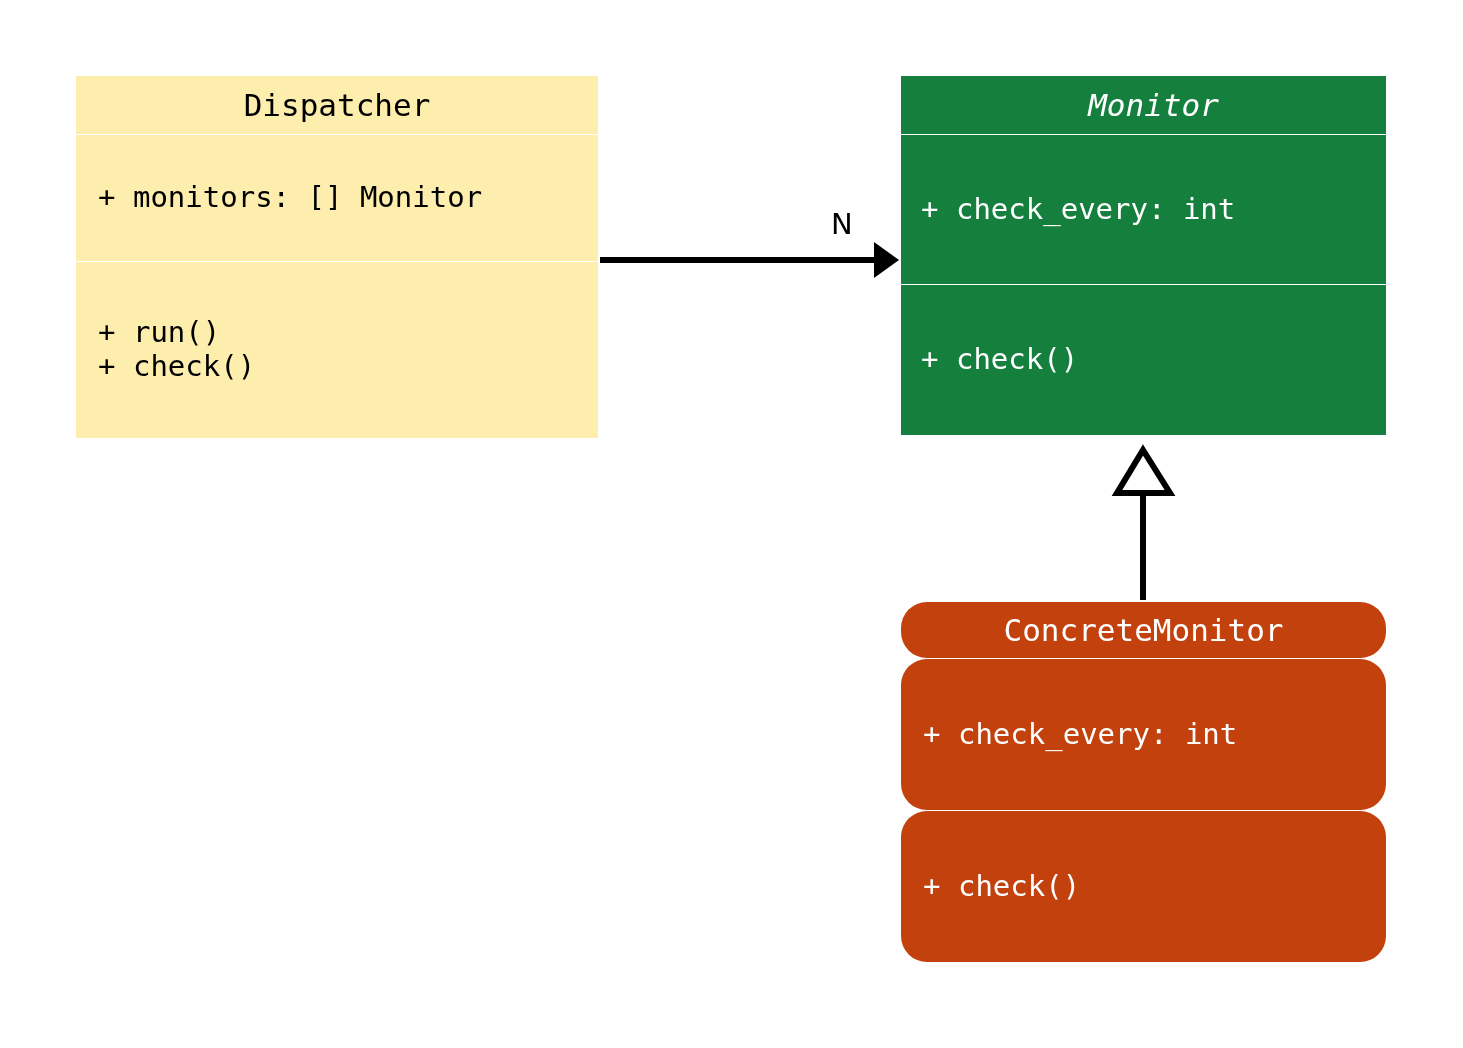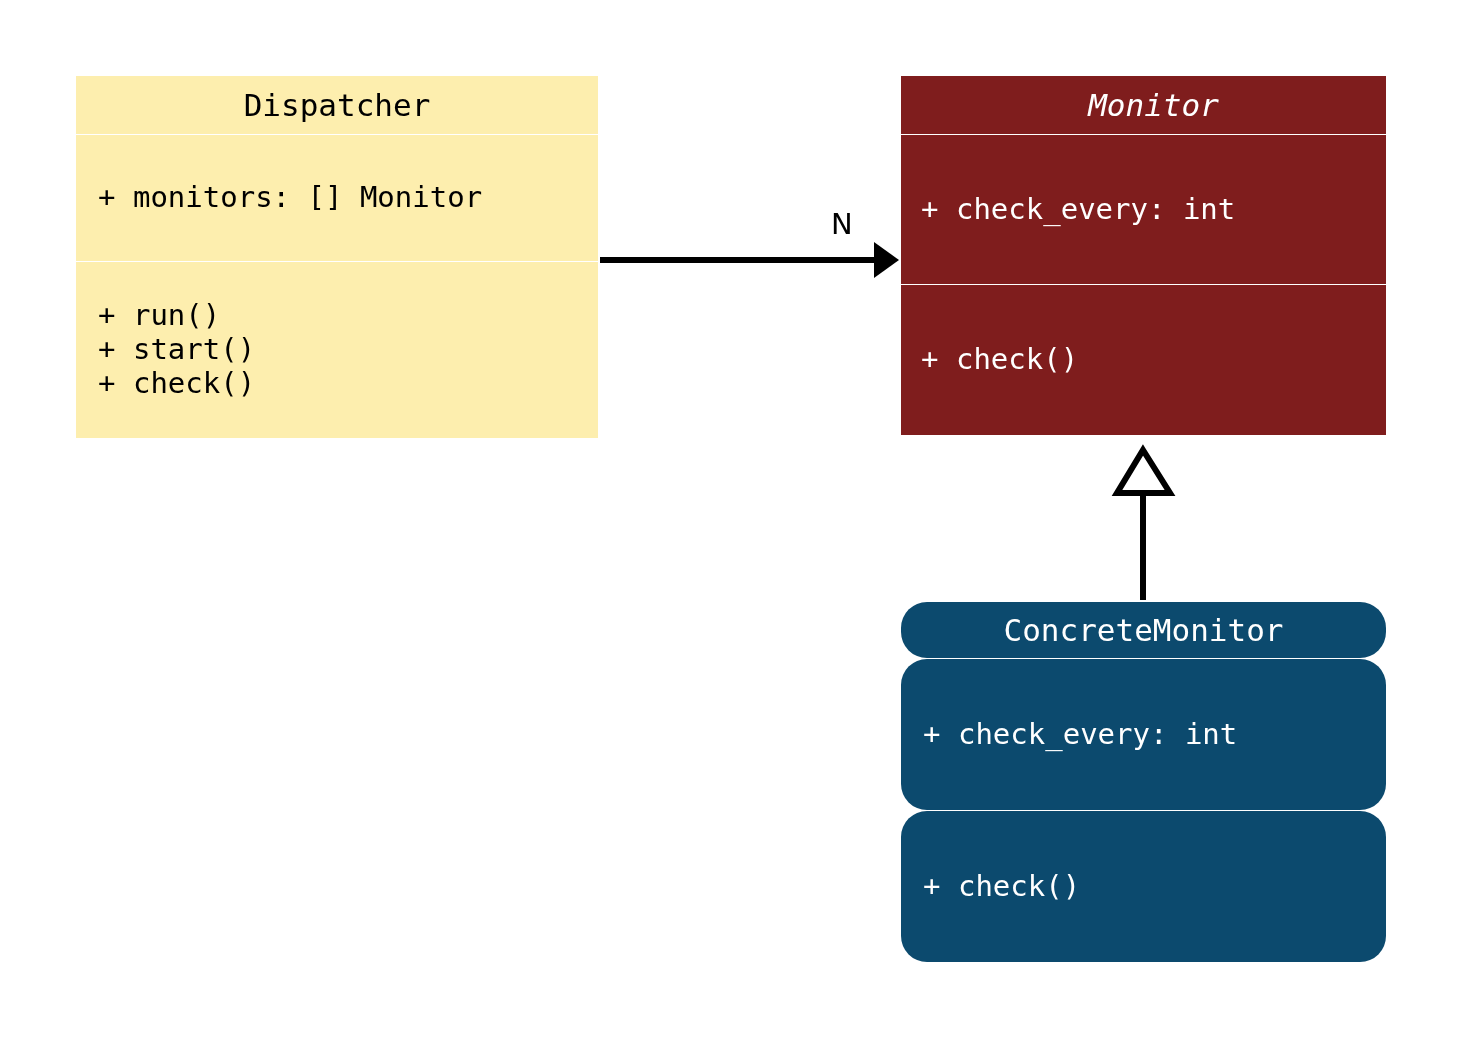--- a/index.html
+++ b/index.html
@@ -52,25 +52,25 @@
     font-size: 29px;
     line-height: 1.17;
     white-space: pre;
   }
 
   
   .theme-yellow .compartment { background: #fdeeae; }
   .theme-yellow .class-title,
   .theme-yellow .member      { color: #000000; }
 
-  .theme-blue .compartment   { background: #7f1d1d; padding-left: 20px; }
+  .theme-blue .compartment   { background: #15803d; padding-left: 20px; }
   .theme-blue .class-title,
   .theme-blue .member        { color: #ffffff; }
 
-  .theme-lightblue .compartment { background: #0c4a6e; border-radius: 26px; }
+  .theme-lightblue .compartment { background: #c2410c; border-radius: 26px; }
   .theme-lightblue .class-title,
   .theme-lightblue .member      { color: #ffffff; }
 
   
   .connector {
     position: absolute;
     left: 0;
     top: 0;
     width: 1463px;
     height: 1048px;
@@ -92,21 +92,20 @@
 
   <div class="uml-class theme-yellow" style="left:76px; top:76px; width:522px;">
     <div class="compartment title-comp" style="height:58px;">
       <div class="class-title">Dispatcher</div>
     </div>
     <div class="compartment member-list" style="height:126px;">
       <div class="member">+ monitors: [] Monitor</div>
     </div>
     <div class="compartment member-list" style="height:176px;">
       <div class="member">+ run()</div>
-      <div class="member">+ start()</div>
       <div class="member">+ check()</div>
     </div>
   </div>
 
   <div class="uml-class theme-blue" style="left:901px; top:76px; width:485px;">
     <div class="compartment title-comp" style="height:58px;">
       <div class="class-title italic">Monitor</div>
     </div>
     <div class="compartment member-list" style="height:149px;">
       <div class="member">+ check_every: int</div>

